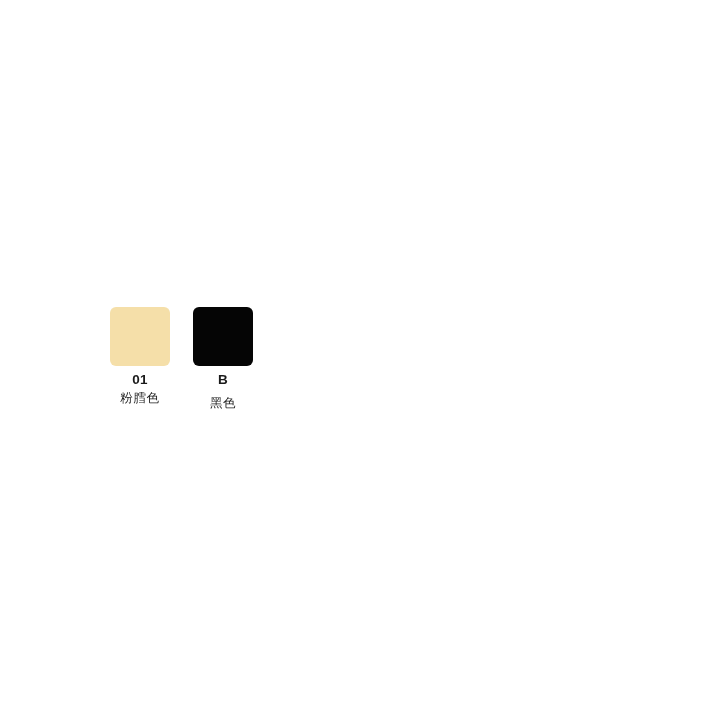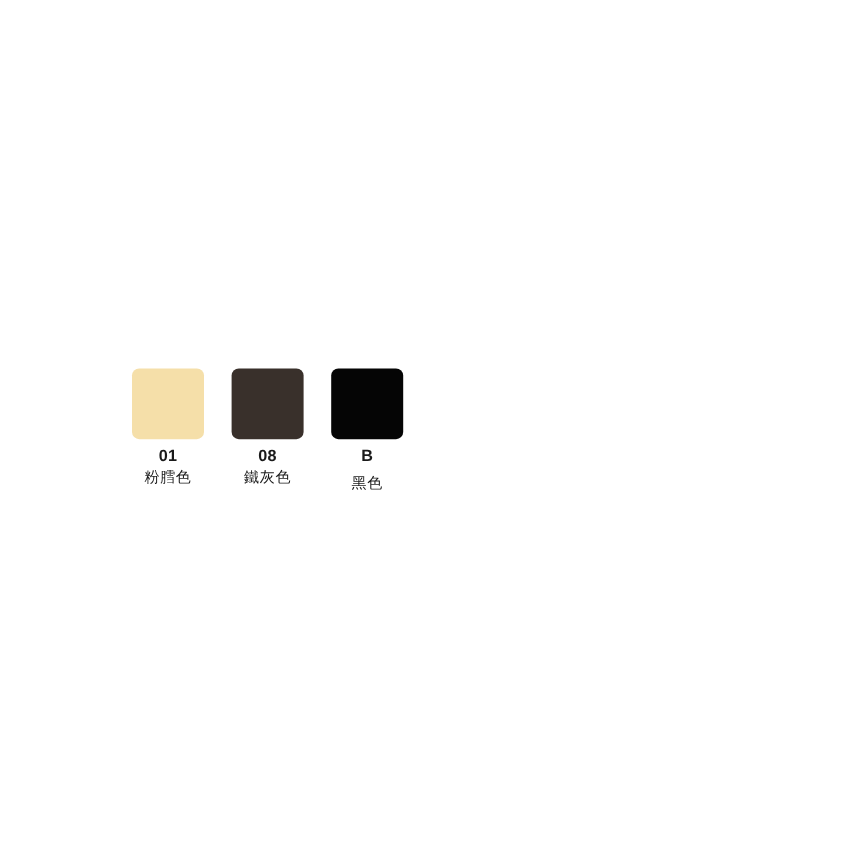--- a/index.html
+++ b/index.html
@@ -84,24 +84,19 @@
 </head>
 <body style="background: rgb(255, 255, 255);">
 
 <div id="swatch-chart" style="background: rgb(255, 255, 255);">
   <div class="swatch-row">
       <div class="swatch-cell">
         <div class="swatch-chip" style="background: rgb(245, 223, 169);"></div>
         <div class="swatch-code">01</div>
         <div class="swatch-name">粉膤色</div>
       </div>
-      <div class="swatch-cell">
-        <div class="swatch-chip" style="background: rgb(57, 48, 43);"></div>
-        <div class="swatch-code">08</div>
-        <div class="swatch-name">鐵灰色</div>
-      </div>
       <div class="swatch-cell name-lowered">
         <div class="swatch-chip" style="background: rgb(5, 5, 5);"></div>
         <div class="swatch-code">B</div>
         <div class="swatch-name">黑色</div>
       </div>
     </div>
 </div>
 
 </body></html>

